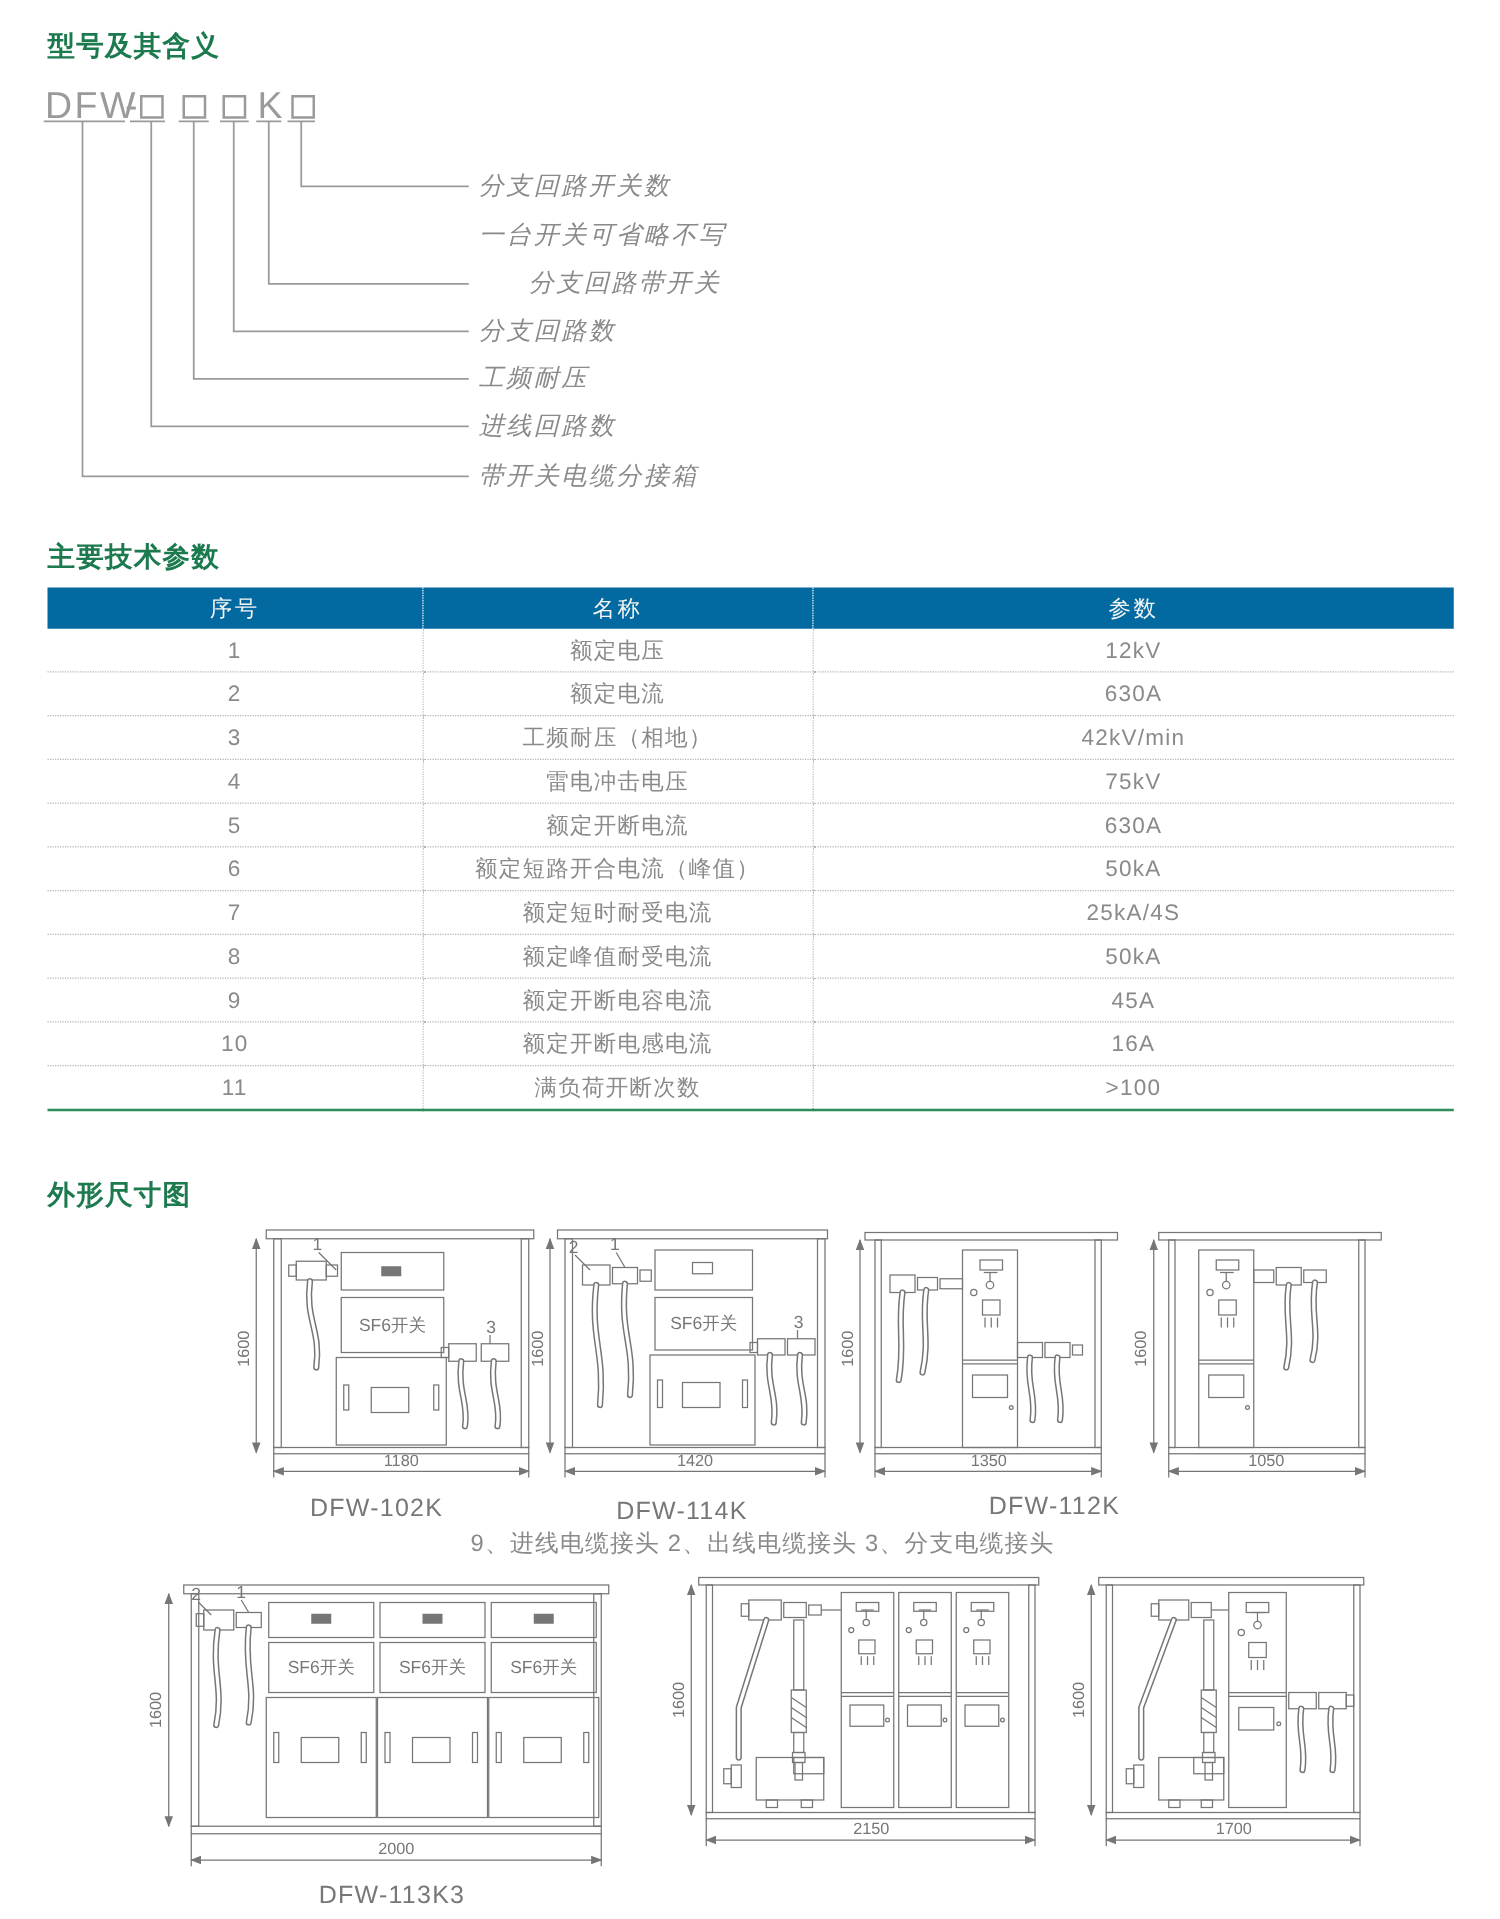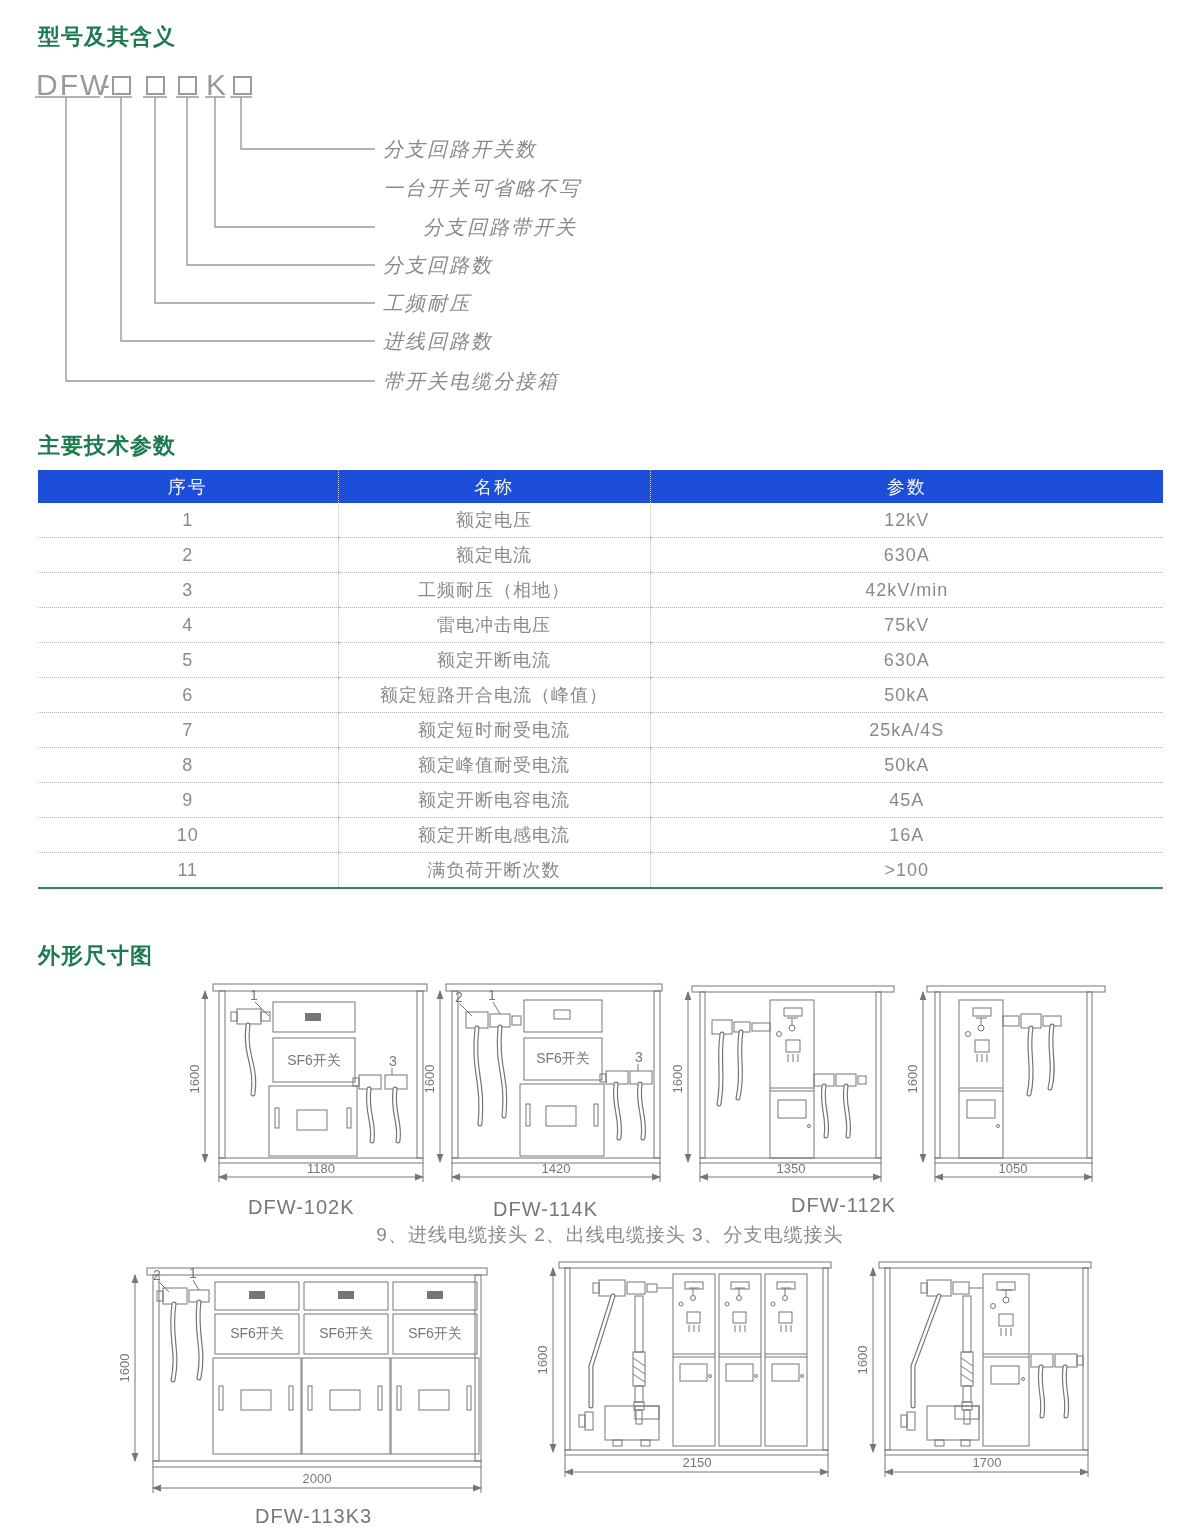--- a/index.html
+++ b/index.html
@@ -8,21 +8,21 @@
   .sec-title{position:absolute;font-size:22px;font-weight:bold;color:#1c7a4e;letter-spacing:1px;}
   
   .code-txt{position:absolute;font-size:30px;color:#9a9a9a;letter-spacing:2px;}
   .mbox{position:absolute;width:15px;height:15px;border:2px solid #9a9a9a;background:#fff;}
   .mlabel{position:absolute;left:383px;font-size:20px;color:#8a8a8a;letter-spacing:2px;white-space:nowrap;line-height:22px;font-style:italic;}
   svg{position:absolute;overflow:visible;}
   .ln{stroke:#9a9a9a;stroke-width:1.4;fill:none;}
   
   .ptable{position:absolute;left:38px;top:470px;width:1125px;border-collapse:collapse;table-layout:fixed;
           border-bottom:2px solid #2e8c5a;}
-  .ptable th{background:#1d4ed8;color:#f2f5f3;font-weight:normal;font-size:18px;height:31px;letter-spacing:2px;}
+  .ptable th{background:#0369a1;color:#f2f5f3;font-weight:normal;font-size:18px;height:31px;letter-spacing:2px;}
   .ptable th + th{border-left:1px dotted rgba(255,255,255,.8);}
   .ptable td{color:#8a8a8a;font-size:18px;text-align:center;height:32px;border-bottom:1px dotted #b5b5b5;letter-spacing:1px;}
   .ptable td + td{border-left:1px dotted #c0c0c0;}
   .ptable tr:last-child td{border-bottom:none;}
   
   .dline{stroke:#767676;stroke-width:1;fill:none;}
   .dfill{fill:#767676;stroke:none;}
   .tube-o{stroke:#767676;stroke-width:5;fill:none;stroke-linecap:round;}
   .tube-i{stroke:#ffffff;stroke-width:2.6;fill:none;stroke-linecap:round;}
   .dim{stroke:#767676;stroke-width:1;fill:none;marker-start:url(#ar);marker-end:url(#ar);}

